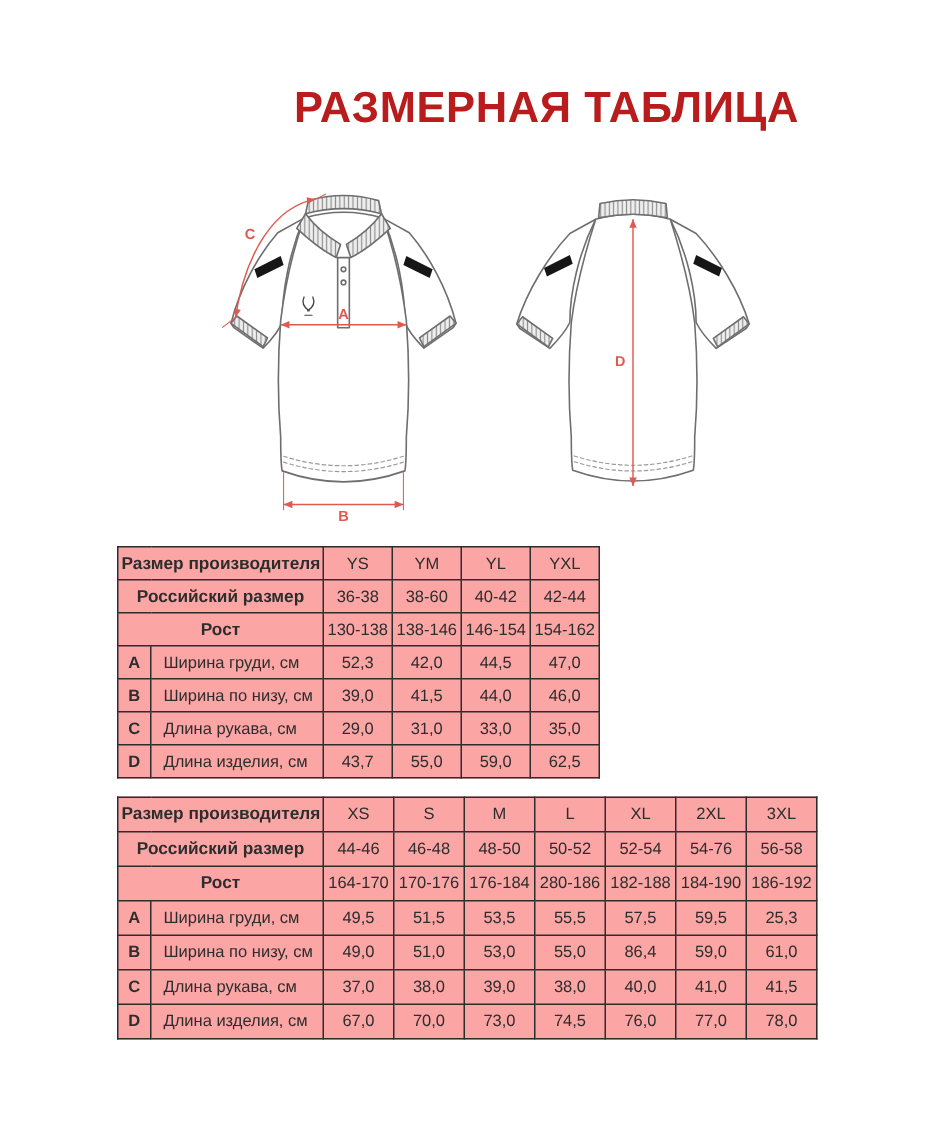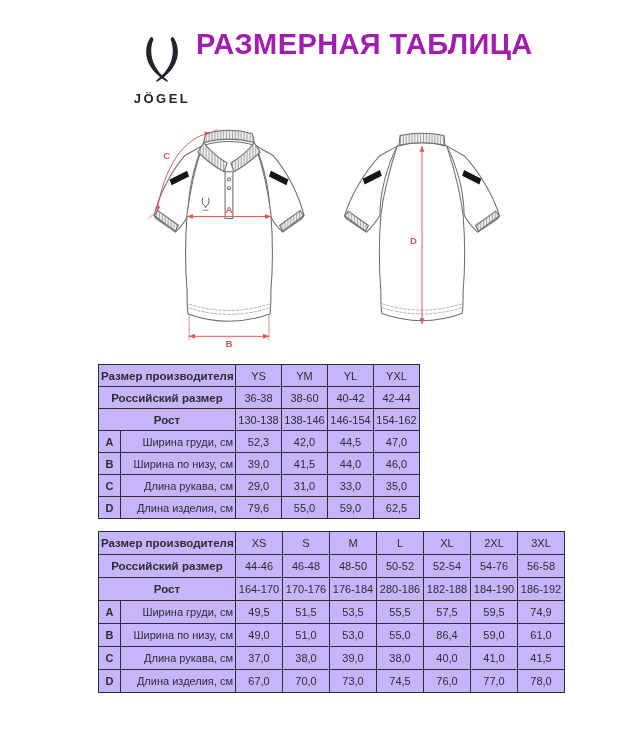--- a/index.html
+++ b/index.html
@@ -3,50 +3,43 @@
 <meta charset="utf-8">
 <style>
   html,body{margin:0;padding:0;background:#fff;}
   .page{position:relative;width:624px;height:750px;background:#ffffff;overflow:hidden;
         font-family:"Liberation Sans",sans-serif;}
   
   .logo{position:absolute;left:118px;top:36px;width:88px;text-align:center;}
   .logo svg{display:block;margin:0 auto;}
   .logo .brand-text{display:block;margin-top:3px;font-size:13px;font-weight:700;
         letter-spacing:2.5px;color:#20242b;}
-  .page-title{position:absolute;left:196px;top:28px;margin:0;font-size:29px;font-weight:700;
-        color:#a21caf;letter-spacing:.4px;white-space:nowrap;}
+  .page-title{position:absolute;left:196px;top:56px;margin:0;font-size:29px;font-weight:700;
+        color:#b91c1c;letter-spacing:.4px;white-space:nowrap;}
   
   .diagram{position:absolute;}
   #front-diagram{left:146px;top:124px;}
   #back-diagram{left:326px;top:127px;}
   .dim-label{font:700 10px "Liberation Sans",sans-serif;}
   
-  .size-table{position:absolute;border-collapse:collapse;table-layout:fixed;background:#c4b5fd;margin-left:20px;}
+  .size-table{position:absolute;border-collapse:collapse;table-layout:fixed;background:#fca5a5;}
   .size-table td{border:1px solid #2d2d2d;font:11px "Liberation Sans",sans-serif;color:#2d2d2d;
         text-align:center;padding:0 2px;height:21px;overflow:hidden;white-space:nowrap;}
   .size-table td.hl{font-weight:700;font-size:11.5px;}
   .size-table td.lt{font-weight:700;}
-  .size-table td.nm{text-align:right;padding-left:8px;}
+  .size-table td.nm{text-align:left;padding-left:8px;}
   #table-0{left:78px;top:364px;width:322px;}
   #table-1{left:78px;top:531px;width:467px;}
   #table-1 td{height:22px;}
 </style>
 </head>
 <body>
 
 <div class="page">
 
-  <div class="logo">
-    <svg width="44" height="52" viewBox="0 0 60 70">
-      <path fill="#20242b" d="M14,2 C3,20 7,43 35,61 C37.5,63 39,61.5 37,59.5 C15,42 12,21 18,5 C19,2.5 15.5,-0.5 14,2 Z"></path>
-      <path fill="#20242b" d="M46,2 C57,20 53,43 25,61 C22.5,63 21,61.5 23,59.5 C45,42 48,21 42,5 C41,2.5 44.5,-0.5 46,2 Z"></path>
-    </svg>
-    <span class="brand-text">JÖGEL</span>
-  </div>
 
   <h1 class="page-title">РАЗМЕРНАЯ ТАБЛИЦА</h1>
 
   <svg id="front-diagram" class="diagram" width="166" height="224" viewBox="0 0 170 230">
     <defs>
       <pattern id="hatchF" width="3" height="6" patternUnits="userSpaceOnUse">
         <rect width="3" height="6" fill="#efefef"></rect>
         <line x1="1.5" y1="0" x2="1.5" y2="6" stroke="#8b8b8b" stroke-width="0.8"></line>
       </pattern>
     </defs>
@@ -183,21 +176,21 @@
           <td class="lt">C</td>
           <td class="nm">Длина рукава, см</td>
           <td class="dv">29,0</td>
           <td class="dv">31,0</td>
           <td class="dv">33,0</td>
           <td class="dv">35,0</td>
         </tr>
         <tr>
           <td class="lt">D</td>
           <td class="nm">Длина изделия, см</td>
-          <td class="dv">79,6</td>
+          <td class="dv">43,7</td>
           <td class="dv">55,0</td>
           <td class="dv">59,0</td>
           <td class="dv">62,5</td>
         </tr>
       </tbody>
     </table>
 
   <table id="table-1" class="size-table">
       <colgroup>
         <col style="width: 22px;">
@@ -243,21 +236,21 @@
         </tr>
         <tr>
           <td class="lt">A</td>
           <td class="nm">Ширина груди, см</td>
           <td class="dv">49,5</td>
           <td class="dv">51,5</td>
           <td class="dv">53,5</td>
           <td class="dv">55,5</td>
           <td class="dv">57,5</td>
           <td class="dv">59,5</td>
-          <td class="dv">74,9</td>
+          <td class="dv">25,3</td>
         </tr>
         <tr>
           <td class="lt">B</td>
           <td class="nm">Ширина по низу, см</td>
           <td class="dv">49,0</td>
           <td class="dv">51,0</td>
           <td class="dv">53,0</td>
           <td class="dv">55,0</td>
           <td class="dv">86,4</td>
           <td class="dv">59,0</td>

